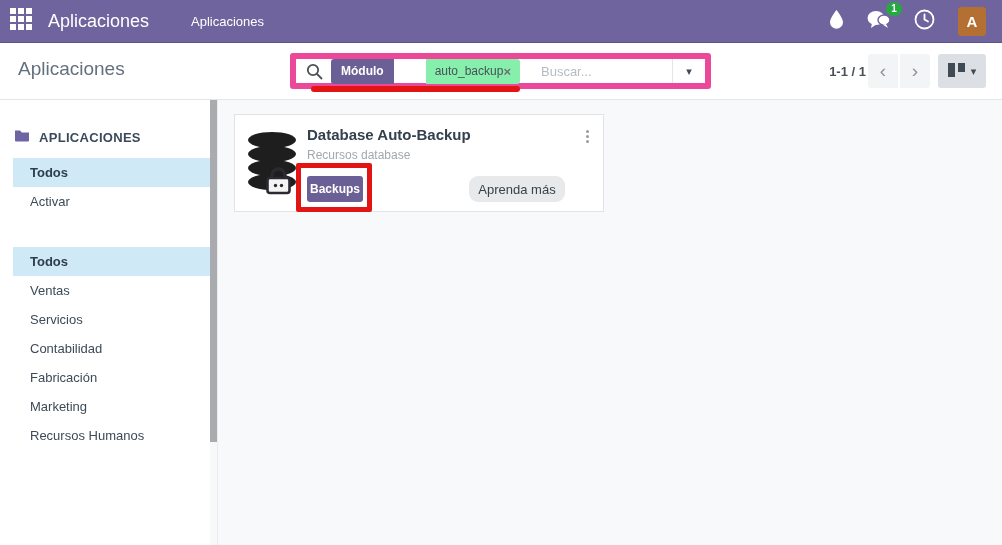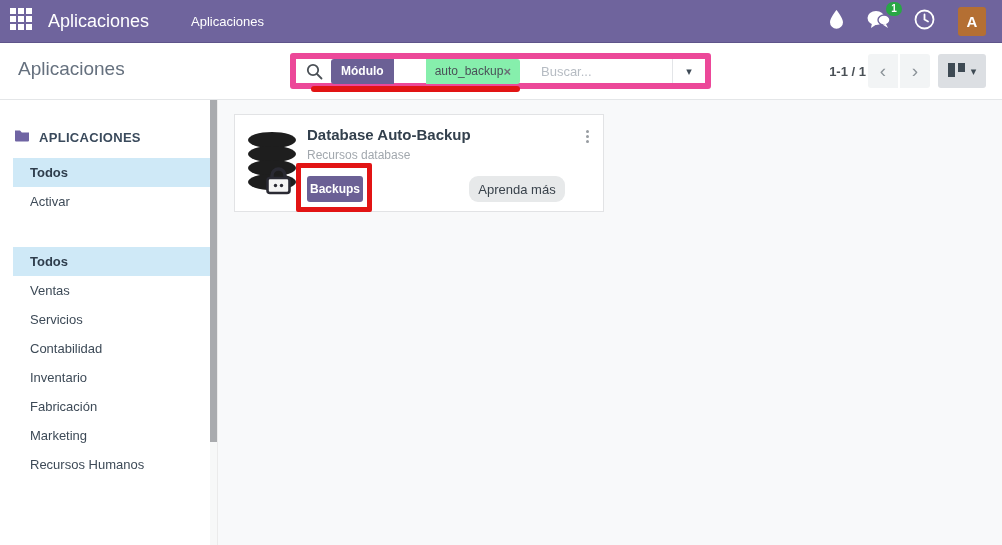--- a/index.html
+++ b/index.html
@@ -241,21 +241,20 @@
       </div>
       <div class="side-item selected">Todos</div>
       <div class="side-item">Activar</div>
     </div>
 
     <div class="side-section second">
       <div class="side-item selected">Todos</div>
       <div class="side-item">Ventas</div>
       <div class="side-item">Servicios</div>
       <div class="side-item">Contabilidad</div>
-      <div class="side-item">Inventario</div>
       <div class="side-item">Fabricación</div>
       <div class="side-item">Marketing</div>
       <div class="side-item">Recursos Humanos</div>
     </div>
   </div>
 
   <div class="side-scrollbar">
     <div class="thumb"></div>
   </div>
 

